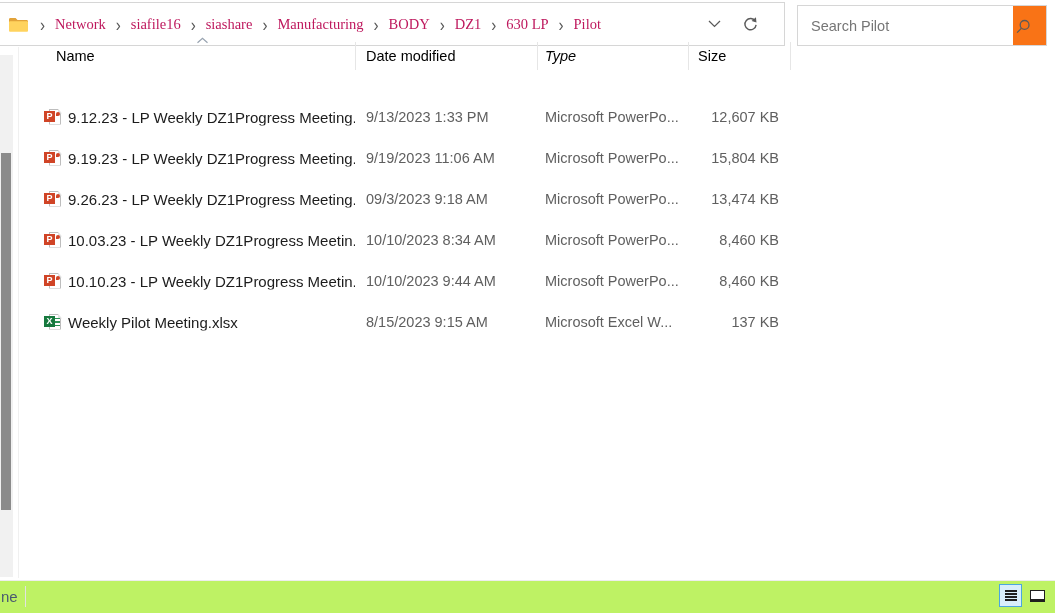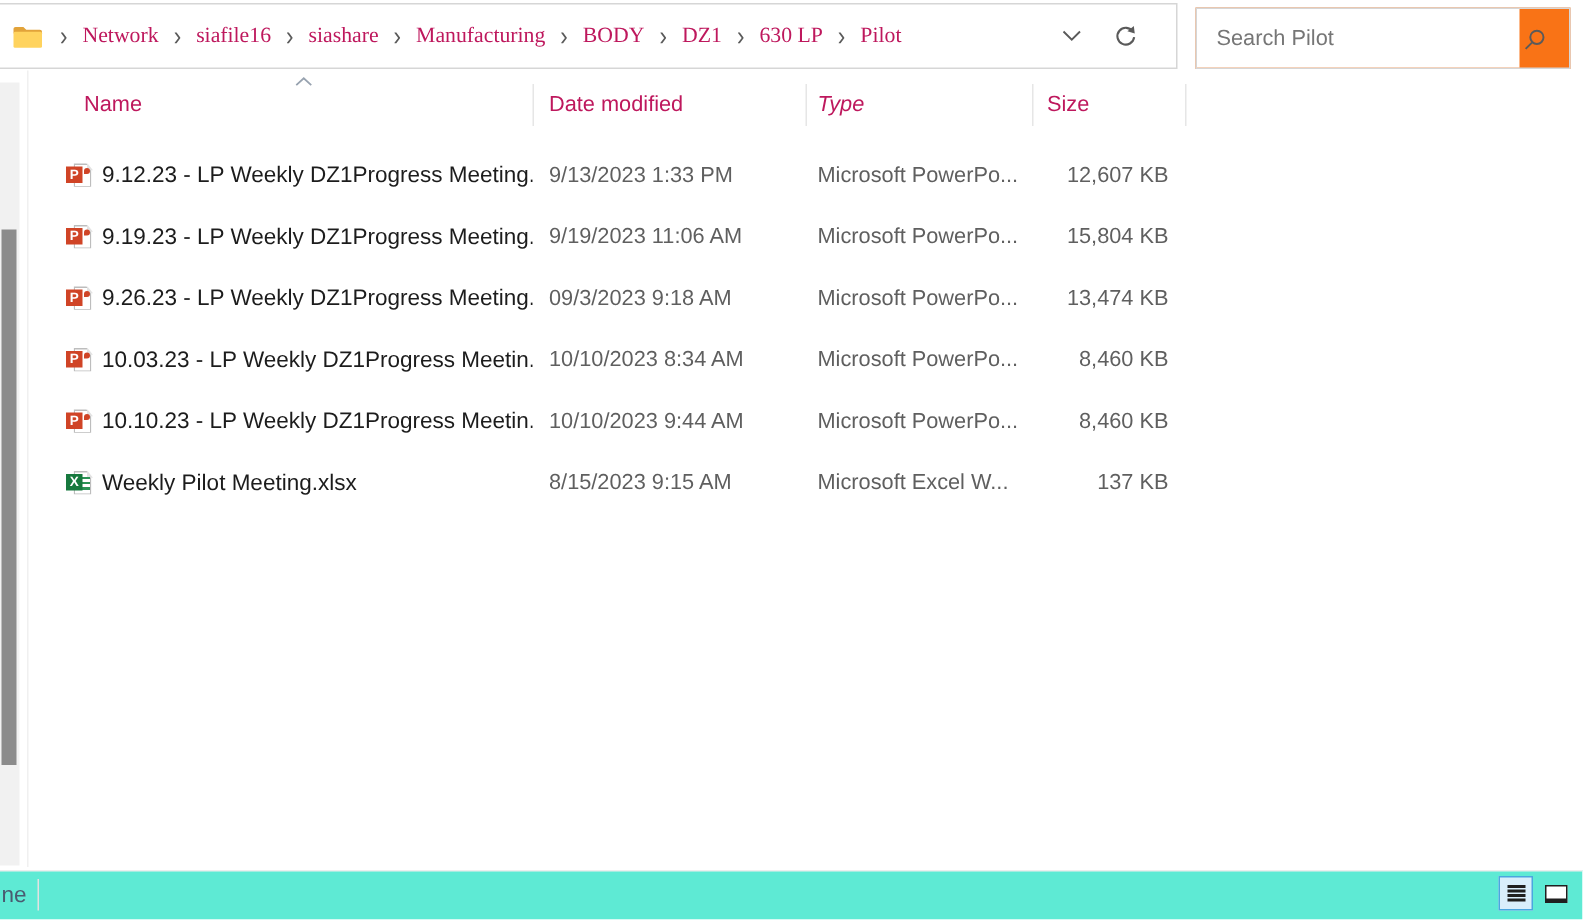--- a/index.html
+++ b/index.html
@@ -27,21 +27,21 @@
                       font-family:"Liberation Sans","DejaVu Sans",sans-serif; }
   .search-box input::placeholder { color:#767676; opacity:1; }
   .search-glyph { position:absolute; right:15px; top:13px; }
 
   
   .scroll-track { position:absolute; left:0; top:55px; width:13px; height:522px; background:#f1f1f1; }
   .scroll-thumb { position:absolute; left:1px; top:153px; width:10px; height:357px; background:#8b8b8b; }
   .pane-divider { position:absolute; left:18px; top:47px; width:1px; height:531px; background:#f0f0f0; }
 
   
-  .headers { position:absolute; left:0; top:54px; width:800px; height:34px; font-size:14.5px; color:#be185d;text-align:center; }
+  .headers { position:absolute; left:0; top:40px; width:800px; height:34px; font-size:14.5px; color:#000000;text-align:center; }
   .headers .hcell { position:absolute; top:8px; white-space:nowrap; cursor:default; }
   .h-name { left:56px; }  .h-date { left:366px; }  .h-type { left:545px;font-style:italic; }  .h-size { left:698px; }
   .hdiv { position:absolute; top:2px; width:1px; height:28px; background:#e6e6e6; }
   .hd1 { left:355px; } .hd2 { left:537px; } .hd3 { left:688px; } .hd4 { left:790px; }
   .sort-glyph { position:absolute; left:196px; top:-3px; }
 
   
   .rows { position:absolute; left:0; top:96px; width:810px; }
   .row { position:relative; height:41px; width:810px; cursor:default; }
   .cell { position:absolute; top:50%; transform:translateY(-50%); white-space:nowrap; font-size:14.5px; color:#5f5f5f; }
@@ -62,21 +62,21 @@
   .icon-powerpoint .badge { background:#d04426; }
   .icon-excel .badge { background:#17793e; }
   .pp-mark { display:none; position:absolute; right:2px; top:4px; width:4px; height:4px;
              background:#d04426; border-radius:50% 50% 50% 0; }
   .icon-powerpoint .pp-mark { display:block; }
   .xl-lines { display:none; position:absolute; right:2px; top:5px; width:6px; height:10px;
               background:repeating-linear-gradient(to bottom,#2a9254 0 1.5px,transparent 1.5px 3.5px); }
   .icon-excel .xl-lines { display:block; }
 
   
-  .status-bar { position:absolute; left:0; top:580px; width:1055px; height:33px; background:#5eead4;
+  .status-bar { position:absolute; left:0; top:580px; width:1055px; height:33px; background:#bef264;
                 border-top:1px solid #ededed; }
   .status-left-text { position:absolute; left:1px; top:7px; font-size:15px; color:#4a5a70; }
   .status-divider { position:absolute; left:25px; top:5px; width:1px; height:21px; background:#e2e2e2; }
   .view-btn { position:absolute; top:3px; width:23px; height:23px; display:flex;
               align-items:center; justify-content:center; cursor:default; }
   .view-details { left:999px; background:#d9eefb; border:1px solid #4ba6df; }
   .view-thumbs { left:1026px; }
   .lines-glyph { width:12px; height:11px; display:flex; flex-direction:column; justify-content:space-between; }
   .lines-glyph i { display:block; height:1.6px; background:#1f1f1f; }
   .rect-glyph { width:15px; height:12px; border:1.5px solid #1f1f1f; border-bottom:3.5px solid #1f1f1f; background:#fff; }

